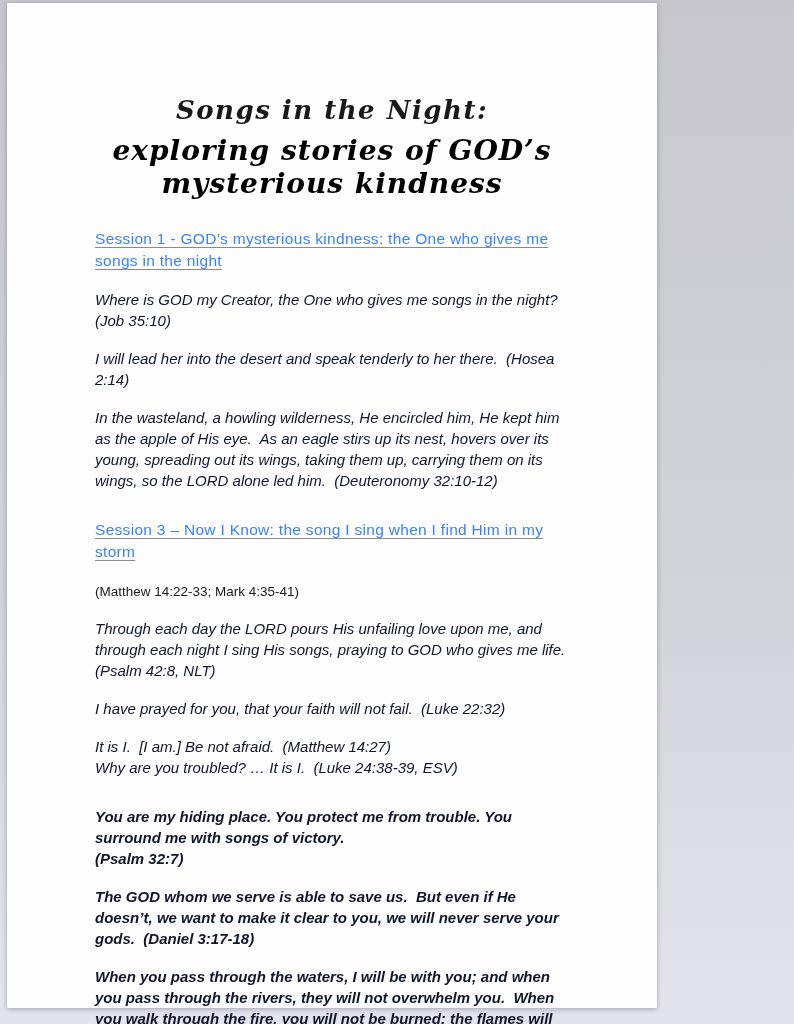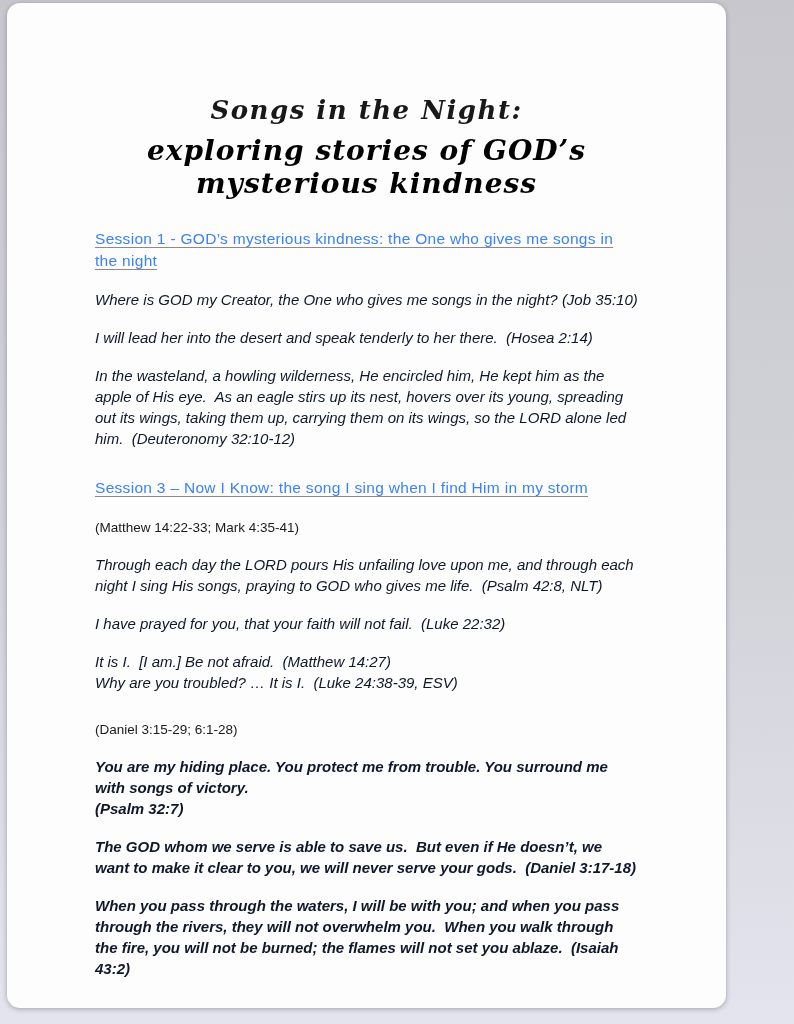--- a/index.html
+++ b/index.html
@@ -9,24 +9,24 @@
     position: relative;
     overflow: hidden;
     background: linear-gradient(180deg, #c7c7cd 0%, #d2d2d9 55%, #e4e4ee 100%);
     font-family: "Liberation Sans", sans-serif;
     -webkit-font-smoothing: antialiased;
   }
   .page {
     position: absolute;
     left: 7px;
     top: 3px;
-    width: 719px;
+    width: 650px;
     height: 1005px;
     background: #fdfdfd;
-    border-radius: 13px;
+    border-radius: 1px;
     box-shadow: 0 1px 5px rgba(80, 80, 105, 0.45);
     box-sizing: border-box;
     padding: 92px 88px 0 88px;
   }
   .title-line1 {
     text-align: center;
     font-family: "DejaVu Serif", serif;
     font-style: italic;
     font-weight: bold;
     font-size: 26px;
@@ -93,20 +93,19 @@
   <div class="session">
     <div class="session-heading">Session 3 – Now I Know: the song I sing when I find Him in my storm</div>
     <div class="session-ref">(Matthew 14:22-33; Mark 4:35-41)</div>
     <p class="quote">Through each day the LORD pours His unfailing love upon me, and through each night I sing His songs, praying to GOD who gives me life.  (Psalm 42:8, NLT)</p>
     <p class="quote">I have prayed for you, that your faith will not fail.  (Luke 22:32)</p>
     <p class="quote">It is I.  [I am.] Be not afraid.  (Matthew 14:27)
 Why are you troubled? … It is I.  (Luke 24:38-39, ESV)</p>
   </div>
 
   <div class="session bold-quotes">
-    <div class="session-ref">(Daniel 3:15-29; 6:1-28)</div>
     <p class="quote">You are my hiding place. You protect me from trouble. You surround me with songs of victory.
 (Psalm 32:7)</p>
     <p class="quote">The GOD whom we serve is able to save us.  But even if He doesn’t, we want to make it clear to you, we will never serve your gods.  (Daniel 3:17-18)</p>
     <p class="quote">When you pass through the waters, I will be with you; and when you pass through the rivers, they will not overwhelm you.  When you walk through the fire, you will not be burned; the flames will not set you ablaze.  (Isaiah 43:2)</p>
   </div>
 
 </div>
 
 </body></html>

